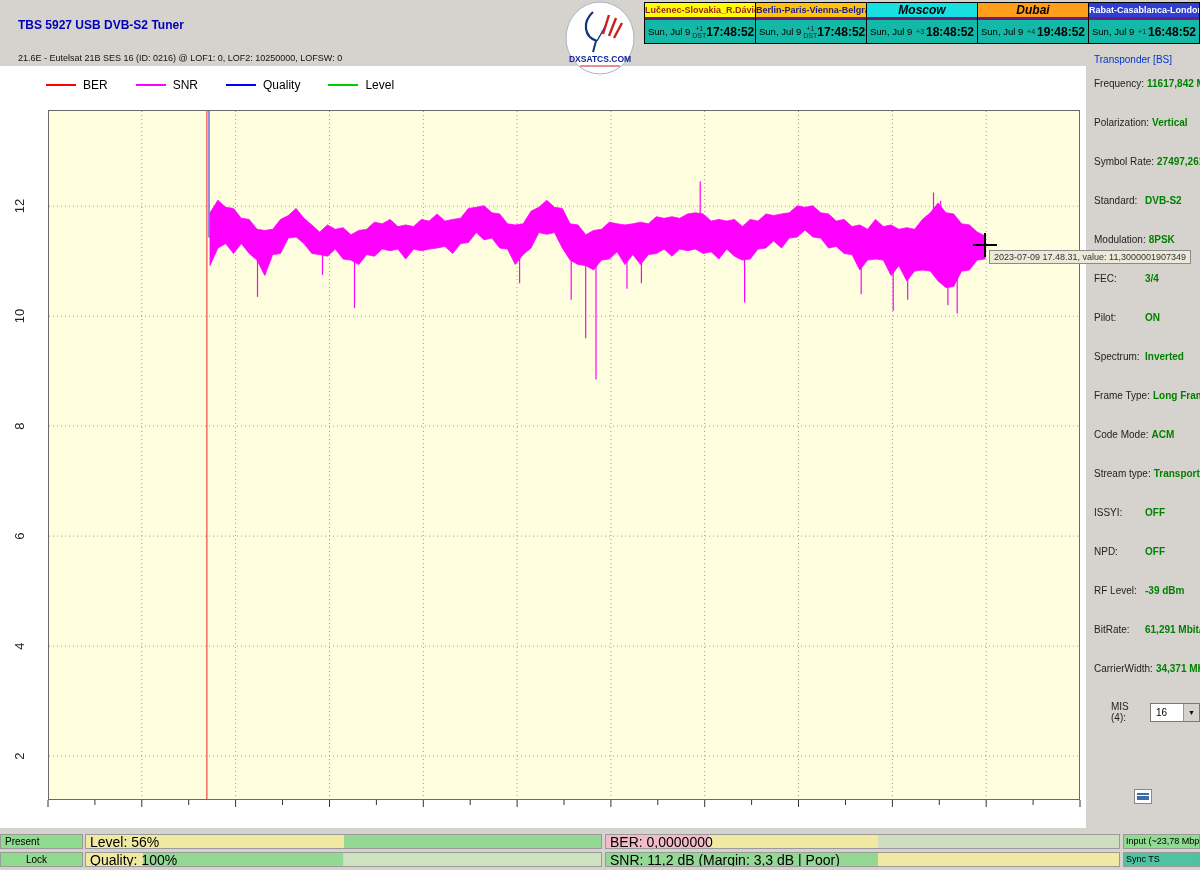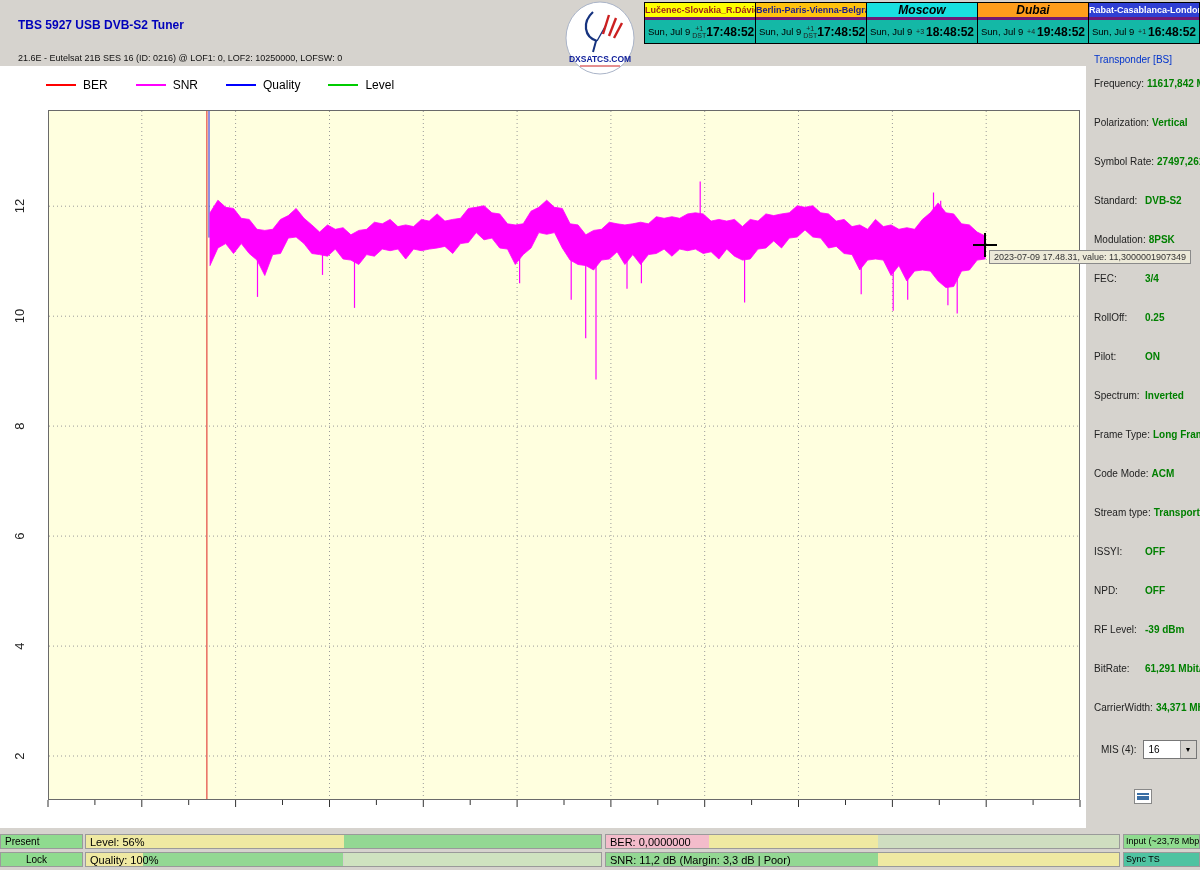--- a/index.html
+++ b/index.html
@@ -37,38 +37,38 @@
   #ch-h{position:absolute;left:925px;top:134px;width:24px;height:2px;background:#000}
   #ch-v{position:absolute;left:936px;top:123px;width:2px;height:24px;background:#000}
   #tooltip{position:absolute;left:941px;top:140px;background:#ece9d8;border:1px solid #8a8a8a;font-size:9px;padding:1px 4px;white-space:nowrap;color:#333;z-index:6}
 
   
   #sidebar{position:absolute;left:1086px;top:44px;width:114px;height:784px;background:#d6d3ce;box-sizing:border-box;padding-top:6px}
   #tp-title{color:#0033cc;font-size:10px;margin:4px 0 12px 8px}
   .tp-row{padding-left:8px;height:39px;white-space:nowrap}
   .tp-lab{display:inline-block;min-width:48px;font-size:10px;color:#222}
   .tp-val{font-size:10px;font-weight:bold;color:#008000;margin-left:3px}
-  #mis-row{padding-left:15px;display:flex;align-items:center}
+  #mis-row{padding-left:25px;display:flex;align-items:center}
   #mis-label{font-size:10px;color:#222}
   .select{display:inline-flex;width:52px;height:17px;background:#fff;border:1px solid #777;margin-left:6px;align-items:center}
   .select .val{flex:1;padding-left:5px;font-size:10px}
   .arrowbtn{width:15px;height:100%;background:#d6d3ce;border-left:1px solid #999;font-size:7px;display:flex;align-items:center;justify-content:center}
   #sidebtn{position:absolute;left:48px;bottom:24px;width:18px;height:15px;background:#fff;border:1px solid #888;display:flex;flex-direction:column;justify-content:space-evenly;box-sizing:border-box;padding:2px}
   #sidebtn i{display:block;height:2px;background:#3a6ea5}
 
   
   #statusarea{position:absolute;left:0;top:834px;width:1200px;height:36px}
   .srow{position:absolute;left:0;width:1200px;height:15px}
   .sbox{position:absolute;height:15px;border:1px solid #9a9a9a;box-sizing:border-box;font-size:10px;line-height:13px;overflow:hidden;white-space:nowrap}
   .s-left{left:0;width:83px;padding-left:4px}
   .s-bar{left:85px;width:517px}
   .s-mid{left:605px;width:515px}
   .s-right{left:1123px;width:77px;font-size:9px;padding-left:2px}
   .seg{position:absolute;top:0;bottom:0}
-  .slabel{position:absolute;left:4px;top:1px;font-size:11px}
+  .slabel{position:absolute;left:4px;top:1px;font-size:14px}
 </style>
 </head>
 <body>
 
 <div id="app">
 
   <div id="titleblock">
     <div id="wtitle">TBS 5927 USB DVB-S2 Tuner</div>
     <div id="wsub">21.6E - Eutelsat 21B  SES 16 (ID: 0216) @ LOF1: 0, LOF2: 10250000, LOFSW: 0</div>
   </div>
@@ -240,21 +240,20 @@
 
   <div id="sidebar">
     <div id="tp-title">Transponder [BS]</div>
     <div id="tp-fields">
         <div class="tp-row"><span class="tp-lab">Frequency:</span><span class="tp-val">11617,842 MHz</span></div>
         <div class="tp-row"><span class="tp-lab">Polarization:</span><span class="tp-val">Vertical</span></div>
         <div class="tp-row"><span class="tp-lab">Symbol Rate:</span><span class="tp-val">27497,261 KS/s</span></div>
         <div class="tp-row"><span class="tp-lab">Standard:</span><span class="tp-val">DVB-S2</span></div>
         <div class="tp-row"><span class="tp-lab">Modulation:</span><span class="tp-val">8PSK</span></div>
         <div class="tp-row"><span class="tp-lab">FEC:</span><span class="tp-val">3/4</span></div>
-        <div class="tp-row"><span class="tp-lab">RollOff:</span><span class="tp-val">0.25</span></div>
         <div class="tp-row"><span class="tp-lab">Pilot:</span><span class="tp-val">ON</span></div>
         <div class="tp-row"><span class="tp-lab">Spectrum:</span><span class="tp-val">Inverted</span></div>
         <div class="tp-row"><span class="tp-lab">Frame Type:</span><span class="tp-val">Long Frame</span></div>
         <div class="tp-row"><span class="tp-lab">Code Mode:</span><span class="tp-val">ACM</span></div>
         <div class="tp-row"><span class="tp-lab">Stream type:</span><span class="tp-val">Transport</span></div>
         <div class="tp-row"><span class="tp-lab">ISSYI:</span><span class="tp-val">OFF</span></div>
         <div class="tp-row"><span class="tp-lab">NPD:</span><span class="tp-val">OFF</span></div>
         <div class="tp-row"><span class="tp-lab">RF Level:</span><span class="tp-val">-39 dBm</span></div>
         <div class="tp-row"><span class="tp-lab">BitRate:</span><span class="tp-val">61,291 Mbit/s</span></div>
         <div class="tp-row"><span class="tp-lab">CarrierWidth:</span><span class="tp-val">34,371 MHz</span></div>

